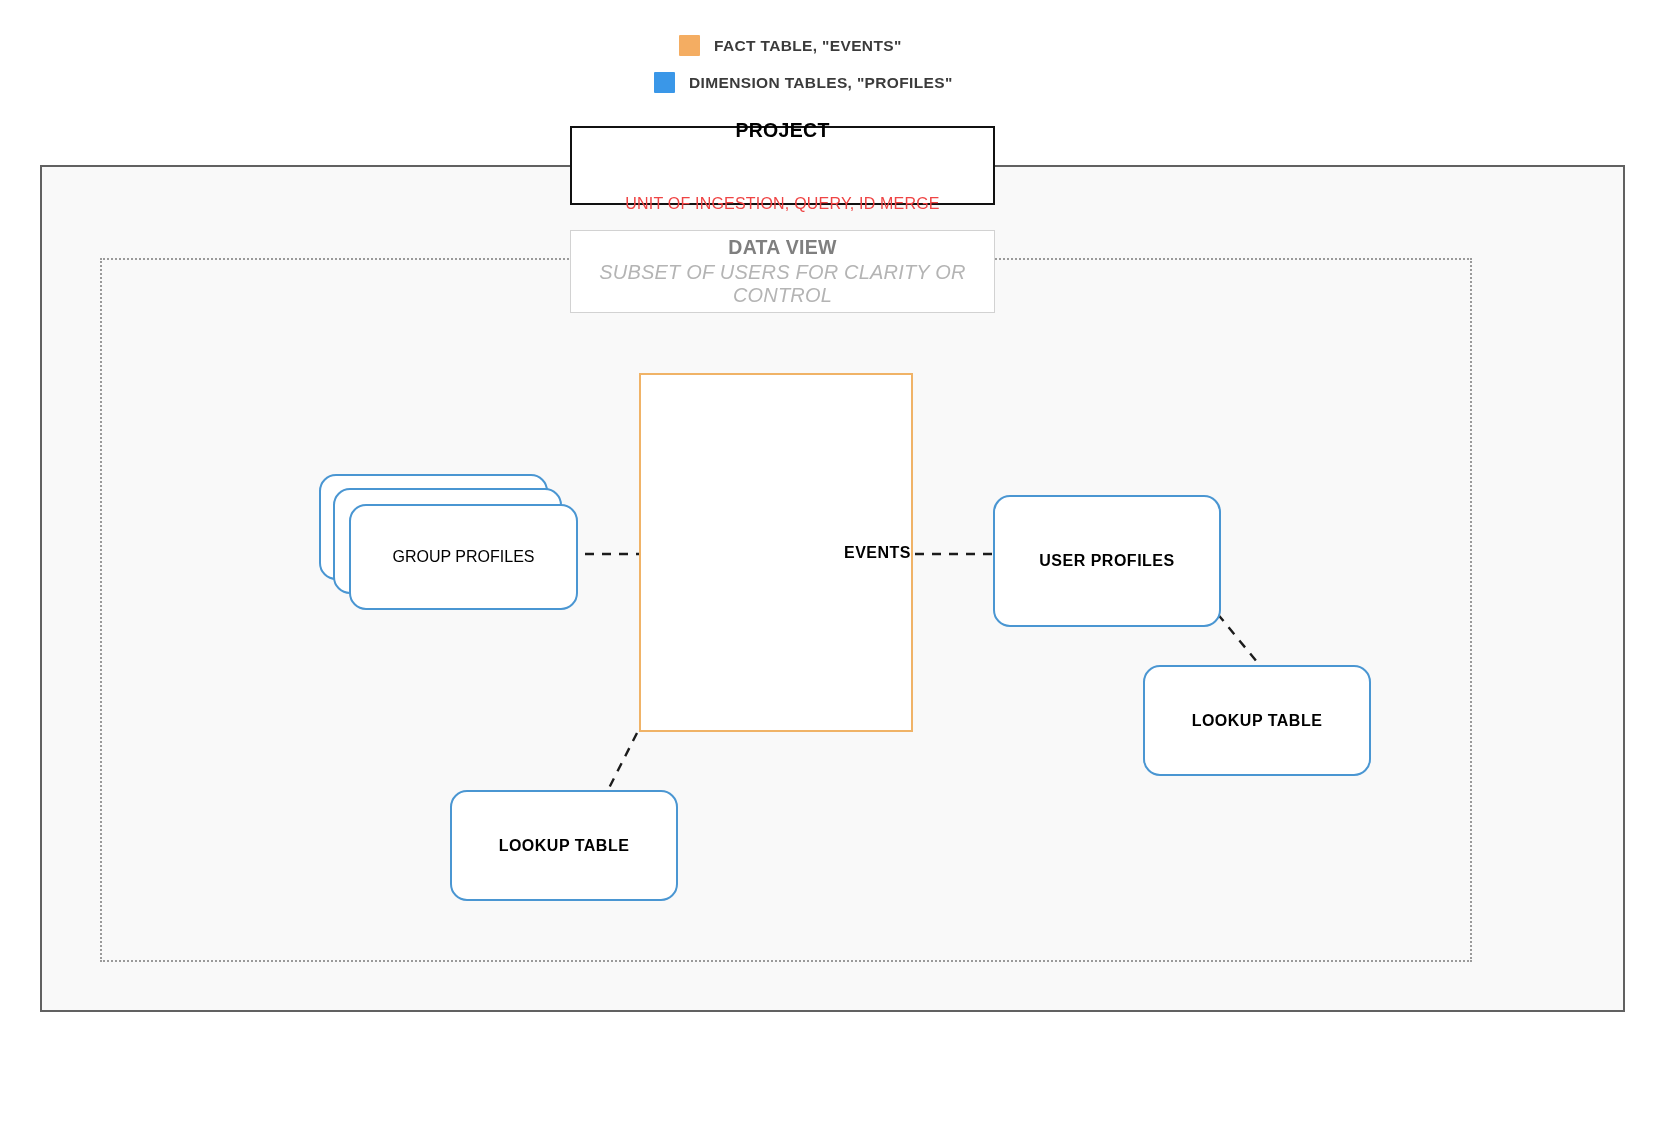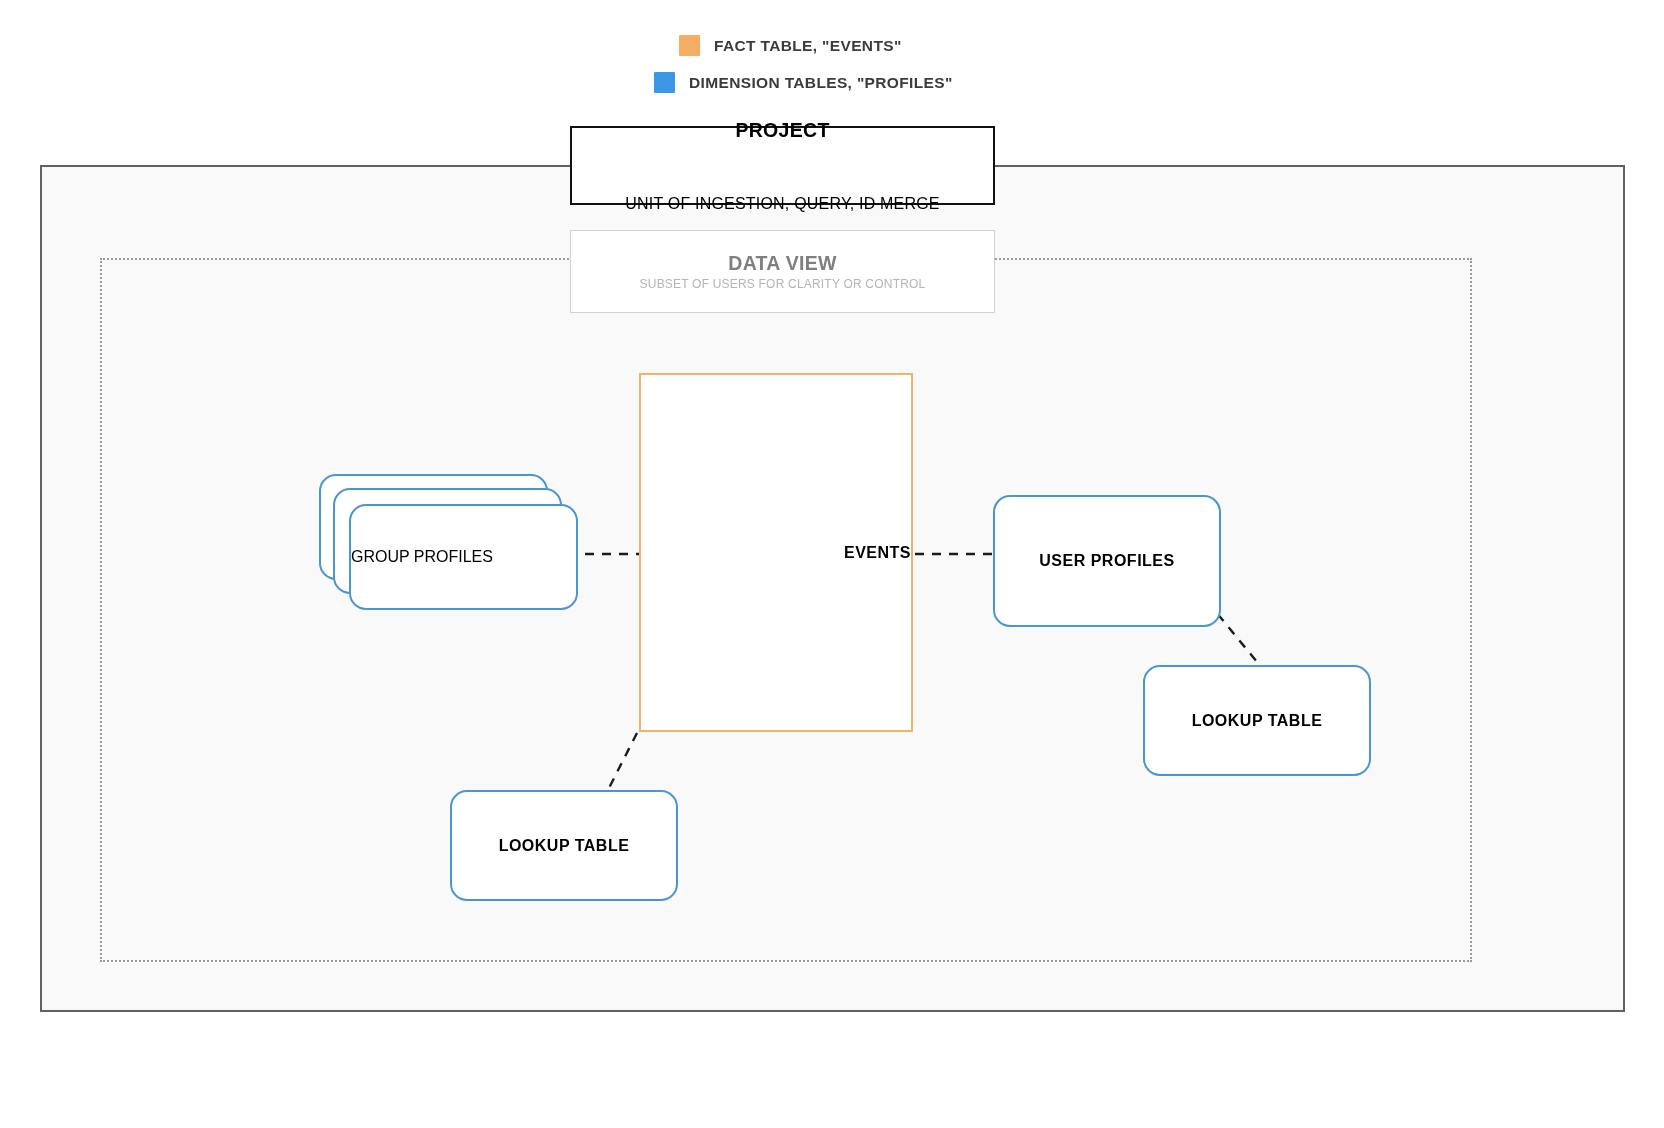--- a/index.html
+++ b/index.html
@@ -87,41 +87,42 @@
   }
   #project-card .card-title {
     font-size: 19.5px;
     font-weight: bold;
     color: #000000;
     letter-spacing: 0.3px;
     margin-bottom: 5px;
   }
   #project-card .card-sub {
     font-size: 16px;
-    color: #000000;
+    color: #ef4444;
     letter-spacing: 0.2px;
   }
   #dataview-card {
     left: 570px;
     top: 230px;
     width: 425px;
     height: 83px;
     border: 1.5px solid #d2d2d2;
   }
   #dataview-card .card-title {
     font-size: 19.5px;
     font-weight: bold;
     color: #7f7f7f;
     letter-spacing: 0.3px;
     margin-bottom: 2px;
   }
   #dataview-card .card-sub {
-    font-size: 12px;
+    font-size: 20px;
     color: #b4b4b4;
     letter-spacing: 0.2px;
+    font-style: italic;
   }
 
   
   #events-box {
     position: absolute;
     left: 639px;
     top: 373px;
     width: 274px;
     height: 359px;
     box-sizing: border-box;
@@ -175,21 +176,21 @@
     width: 229px;
     height: 106px;
   }
   #stack-back   { left: 0px;  top: 0px;  }
   #stack-mid    { left: 14px; top: 14px; }
   #stack-front  {
     left: 30px;
     top: 30px;
     display: flex;
     align-items: center;
-    justify-content: flex-start;
+    justify-content: center;
   }
 
   #user-profiles { left: 993px; top: 495px; width: 228px; height: 132px; }
   #lookup-right  { left: 1143px; top: 665px; width: 228px; height: 111px; }
   #lookup-bottom { left: 450px;  top: 790px; width: 228px; height: 111px; }
 
   
   #connector-layer {
     position: absolute;
     left: 0;

